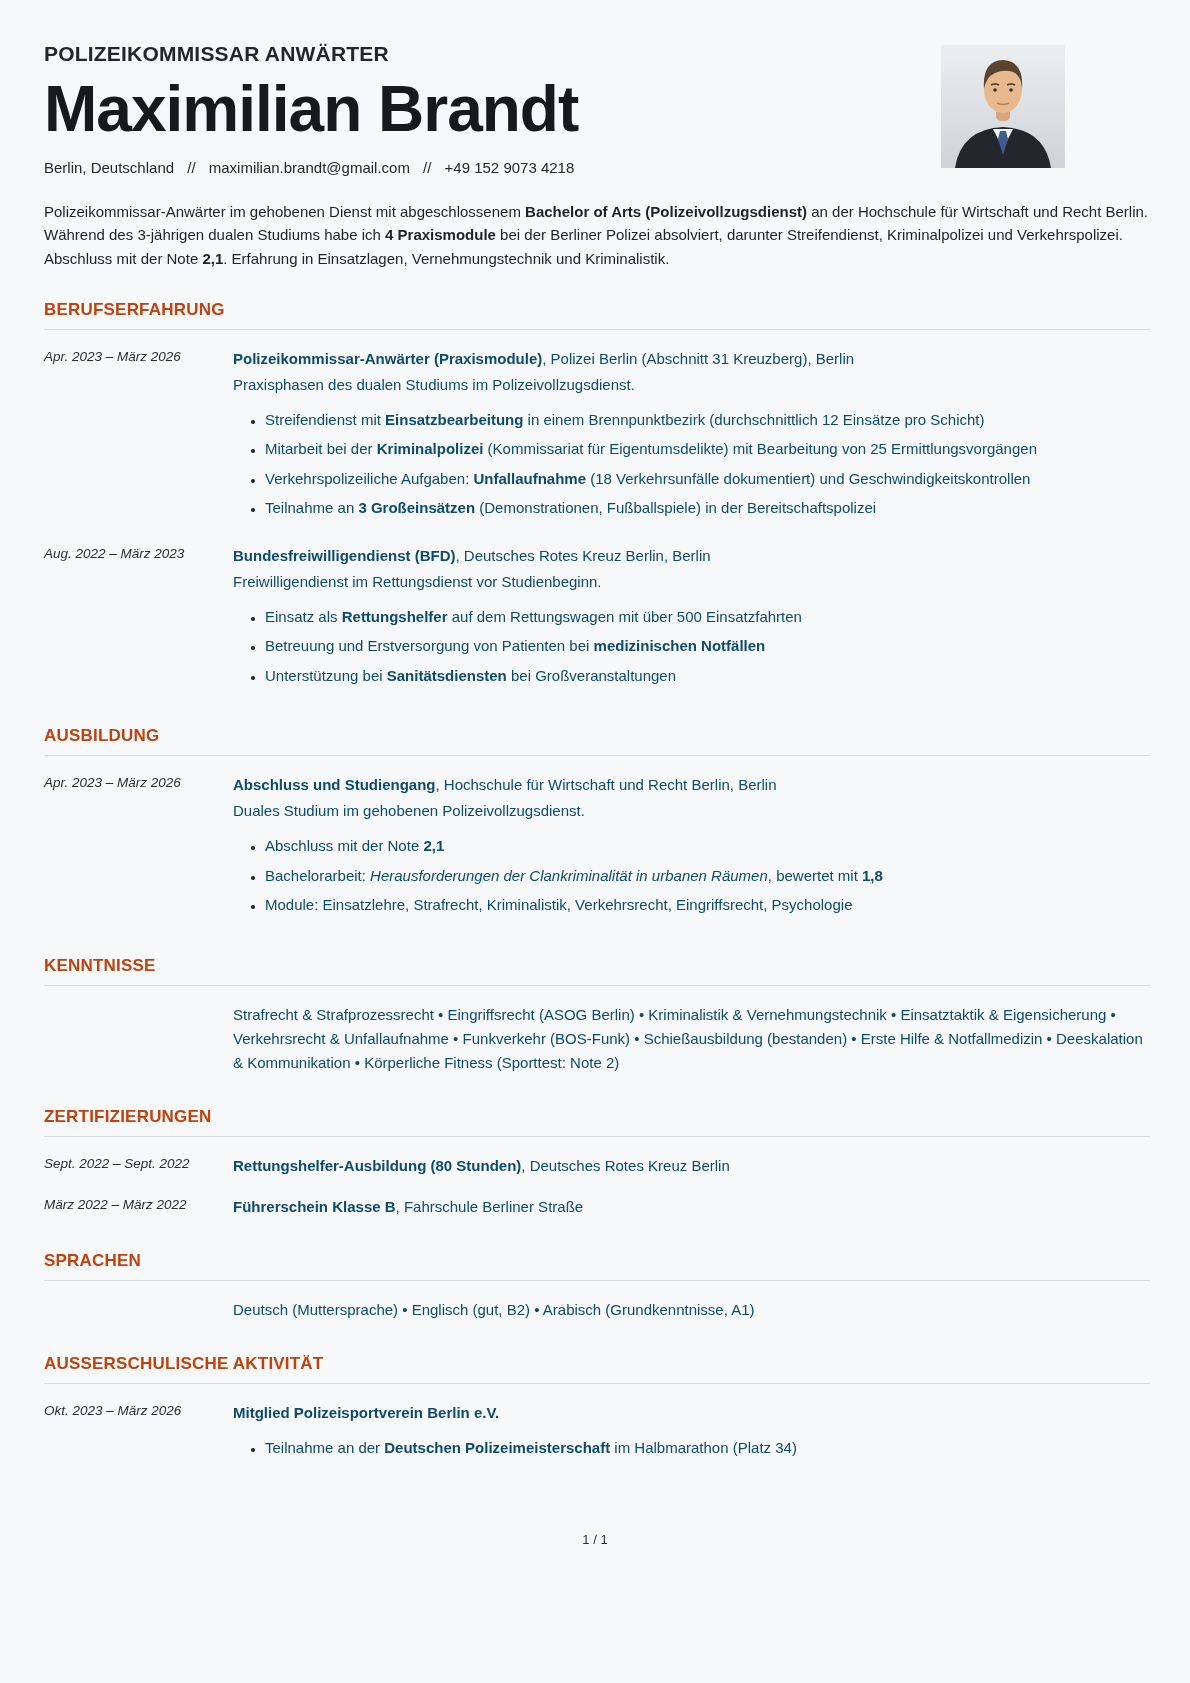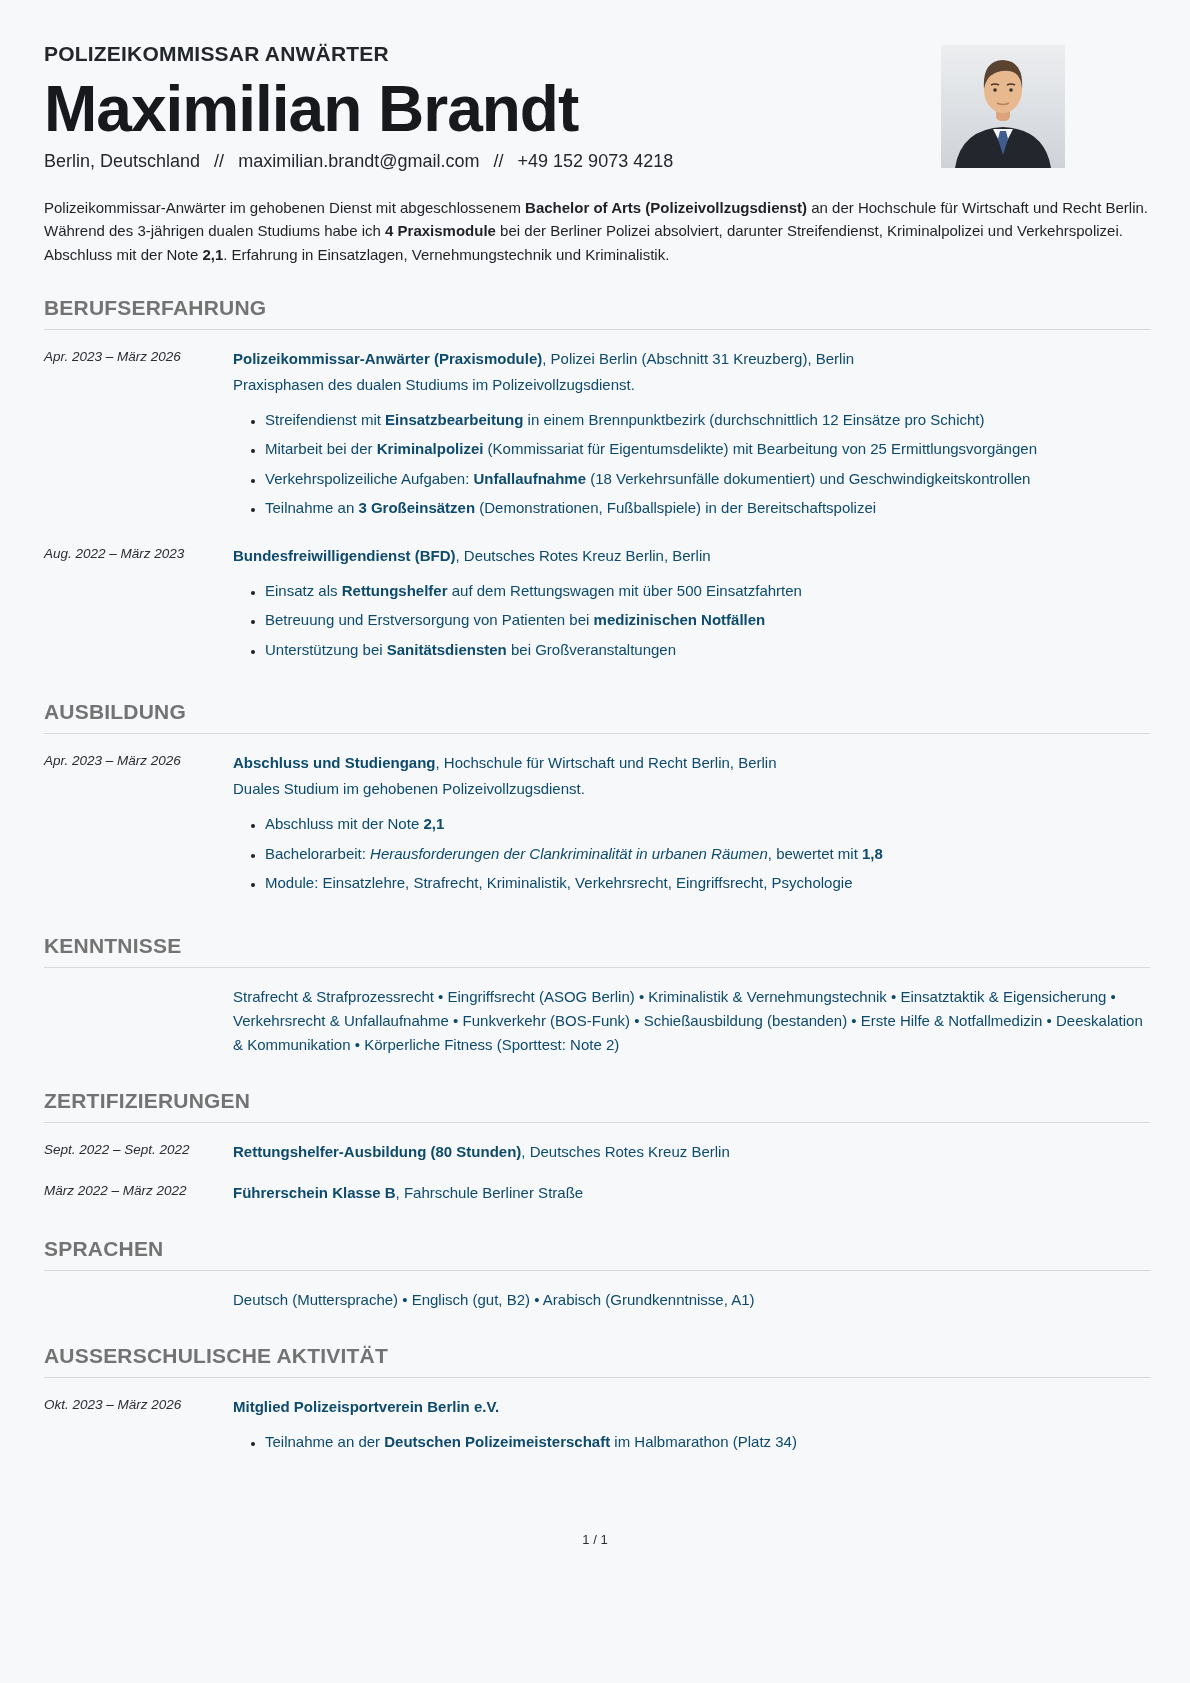--- a/index.html
+++ b/index.html
@@ -23,22 +23,22 @@
   }
   .candidate-name {
     font-size: 64px;
     font-weight: 800;
     letter-spacing: -1px;
     color: #17191d;
     margin-top: 10px;
     line-height: 1.05;
   }
   .contact-line {
-    margin-top: 8px;
-    font-size: 18px;
+    margin-top: 16px;
+    font-size: 15px;
     color: #24272c;
   }
   .contact-line .sep { margin: 0 9px; color: #24272c; }
   .photo-frame {
     position: absolute;
     left: 941px; top: 45px;
     width: 124px; height: 123px;
     overflow: hidden;
     background: #e3e5e8;
   }
@@ -51,24 +51,24 @@
     line-height: 1.55;
     color: #1e2126;
     max-width: 1106px;
   }
 
   
   .sections { margin-top: 30px; }
   .resume-section { margin-top: 32px; }
   .resume-section:first-child { margin-top: 0; }
   .section-heading {
-    font-size: 21px;
+    font-size: 17px;
     font-weight: 800;
     letter-spacing: 0.2px;
-    color: #737373;
+    color: #c2410c;
   }
   .section-divider {
     border: none;
     border-top: 1px solid #d7dadd;
     margin-top: 9px;
   }
   .entry {
     display: grid;
     grid-template-columns: 189px 1fr;
     margin-top: 17px;
@@ -167,20 +167,21 @@
               <li class="bullet-item"><span>Mitarbeit bei der </span><span class="b ">Kriminalpolizei</span><span> (Kommissariat für Eigentumsdelikte) mit Bearbeitung von 25 Ermittlungsvorgängen</span></li>
               <li class="bullet-item"><span>Verkehrspolizeiliche Aufgaben: </span><span class="b ">Unfallaufnahme</span><span> (18 Verkehrsunfälle dokumentiert) und Geschwindigkeitskontrollen</span></li>
               <li class="bullet-item"><span>Teilnahme an </span><span class="b ">3 Großeinsätzen</span><span> (Demonstrationen, Fußballspiele) in der Bereitschaftspolizei</span></li>
             </ul>
           </div>
         </div>
         <div class="entry">
           <div class="entry-date">Aug. 2022 – März 2023</div>
           <div class="entry-content">
             <div class="entry-title"><span class="b ">Bundesfreiwilligendienst (BFD)</span><span>, Deutsches Rotes Kreuz Berlin, Berlin</span></div>
+            <div class="entry-subtitle">Freiwilligendienst im Rettungsdienst vor Studienbeginn.</div>
             <ul class="bullet-list">
               <li class="bullet-item"><span>Einsatz als </span><span class="b ">Rettungshelfer</span><span> auf dem Rettungswagen mit über 500 Einsatzfahrten</span></li>
               <li class="bullet-item"><span>Betreuung und Erstversorgung von Patienten bei </span><span class="b ">medizinischen Notfällen</span></li>
               <li class="bullet-item"><span>Unterstützung bei </span><span class="b ">Sanitätsdiensten</span><span> bei Großveranstaltungen</span></li>
             </ul>
           </div>
         </div>
       </section>
       <section class="resume-section">
         <h2 class="section-heading">AUSBILDUNG</h2>

